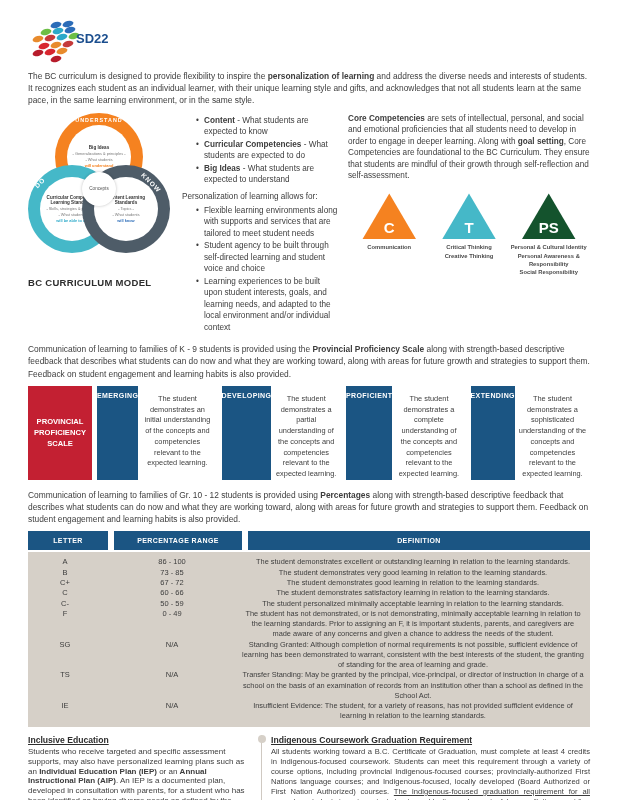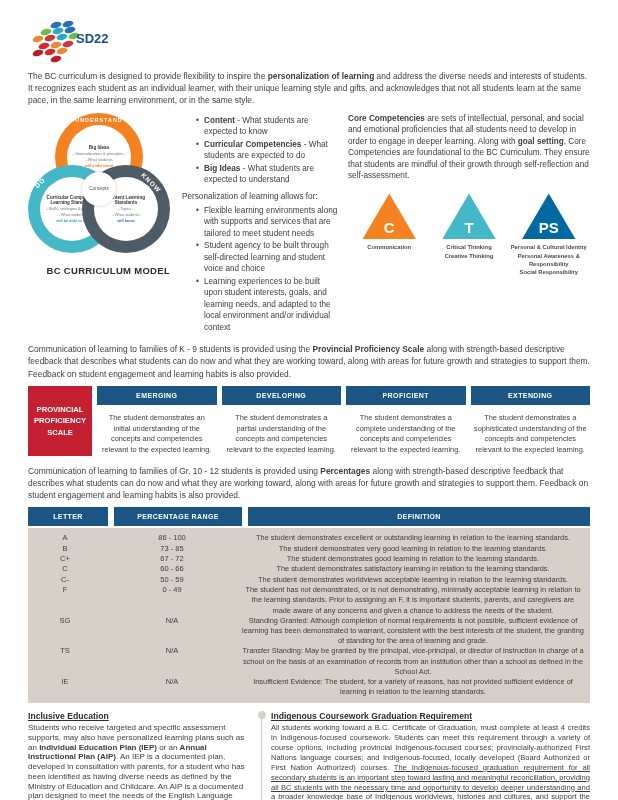--- a/index.html
+++ b/index.html
@@ -42,39 +42,39 @@
   .inner .s { font-size:3.9px; color:#777; margin-top:1px; }
   .inner .a { font-size:3.9px; font-weight:bold; margin-top:1px; }
   .a-orange { color:#f58220; } .a-teal { color:#2ba9c9; } .a-blue { color:#2b6cb8; }
   .center-circle { position:absolute; left:54px; top:59px; width:34px; height:34px;
     background:#fff; border-radius:50%; z-index:4; display:flex; align-items:center;
     justify-content:center; font-size:4.6px; color:#555; box-shadow:0 0 3px rgba(0,0,0,.25); }
   .lbl { position:absolute; color:#fff; font-weight:bold; z-index:5; letter-spacing:1px; }
   .lbl-understand { top:4px; left:27px; width:88px; text-align:center; font-size:5.4px; }
   .lbl-do { left:6px; top:66px; font-size:6.5px; transform:rotate(-45deg); }
   .lbl-know { right:6px; top:66px; font-size:6.5px; transform:rotate(45deg); }
-  .venn-caption { width:142px; text-align:right; font-size:9.5px; font-weight:bold;
-    color:#2d2d2d; margin-top:0; letter-spacing:.3px; }
+  .venn-caption { width:142px; text-align:left; font-size:9.5px; font-weight:bold;
+    color:#2d2d2d; margin-top:12px; letter-spacing:.3px; }
 
   
   .tris { display:flex; justify-content:space-between; margin-top:12px; padding:0 2px; }
   .tri-group { display:flex; flex-direction:column; align-items:center; width:33%; }
   .tri { width:54px; height:46px; clip-path:polygon(50% 0,100% 100%,0 100%);
     display:flex; align-items:flex-end; justify-content:center; color:#fff;
     font-weight:bold; font-size:15px; padding-bottom:1px; }
-  .tri-orange { background:#f58220; } .tri-teal { background:#45b8c8; } .tri-green { background:#0369a1; }
+  .tri-orange { background:#f58220; } .tri-teal { background:#45b8c8; } .tri-green { background:#14532d; }
   .tri-label { font-size:5.8px; font-weight:bold; color:#4a4a4a; text-align:center;
     line-height:1.4; margin-top:4px; white-space:pre-line; }
 
   
   .prof { display:flex; gap:5px; margin-top:6px; align-items:stretch; }
   .prof-red { width:64px; flex:none; background:#c32032; color:#fff; font-weight:bold;
     font-size:7.6px; display:flex; align-items:center; justify-content:center;
     text-align:center; padding:6px 5px; line-height:1.5; }
-  .prof-col { flex:1; display:flex; flex-direction:column; }
+  .prof-col { flex:1; display:flex; }
   .prof-head { background:#1b5583; color:#fff; font-weight:bold; font-size:7px;
     text-align:center; padding:6px 0; letter-spacing:.4px; }
   .prof-desc { font-size:7.4px; text-align:center; line-height:1.45; padding:8px 3px 0 3px; }
 
   
   .gt-head { display:grid; grid-template-columns:80px 128px 1fr; gap:6px; margin-top:6px; }
   .gt-head div { background:#1b5583; color:#fff; font-weight:bold; font-size:7px;
     text-align:center; padding:6px 0; letter-spacing:.4px; }
   .gt-body { background:#d6d0c8; margin-top:2px; padding:5px 6px 6px 0; }
   .gt-row { display:grid; grid-template-columns:74px 128px 1fr; gap:6px; }
@@ -251,21 +251,21 @@
       <div class="d">The student demonstrates good learning in relation to the learning standards.</div>
     </div>
     <div class="gt-row">
       <div class="c">C</div>
       <div class="c">60 - 66</div>
       <div class="d">The student demonstrates satisfactory learning in relation to the learning standards.</div>
     </div>
     <div class="gt-row">
       <div class="c">C-</div>
       <div class="c">50 - 59</div>
-      <div class="d">The student demonstrates worldviews acceptable learning in relation to the learning standards.</div>
+      <div class="d">The student personalized minimally acceptable learning in relation to the learning standards.</div>
     </div>
     <div class="gt-row">
       <div class="c">F</div>
       <div class="c">0 - 49</div>
       <div class="d">The student has not demonstrated, or is not demonstrating, minimally acceptable learning in relation to the learning standards. Prior to assigning an F, it is important students, parents, and caregivers are made aware of any concerns and given a chance to address the needs of the student.</div>
     </div>
     <div class="gt-row">
       <div class="c">SG</div>
       <div class="c">N/A</div>
       <div class="d">Standing Granted: Although completion of normal requirements is not possible, sufficient evidence of learning has been demonstrated to warrant, consistent with the best interests of the student, the granting of standing for the area of learning and grade.</div>

